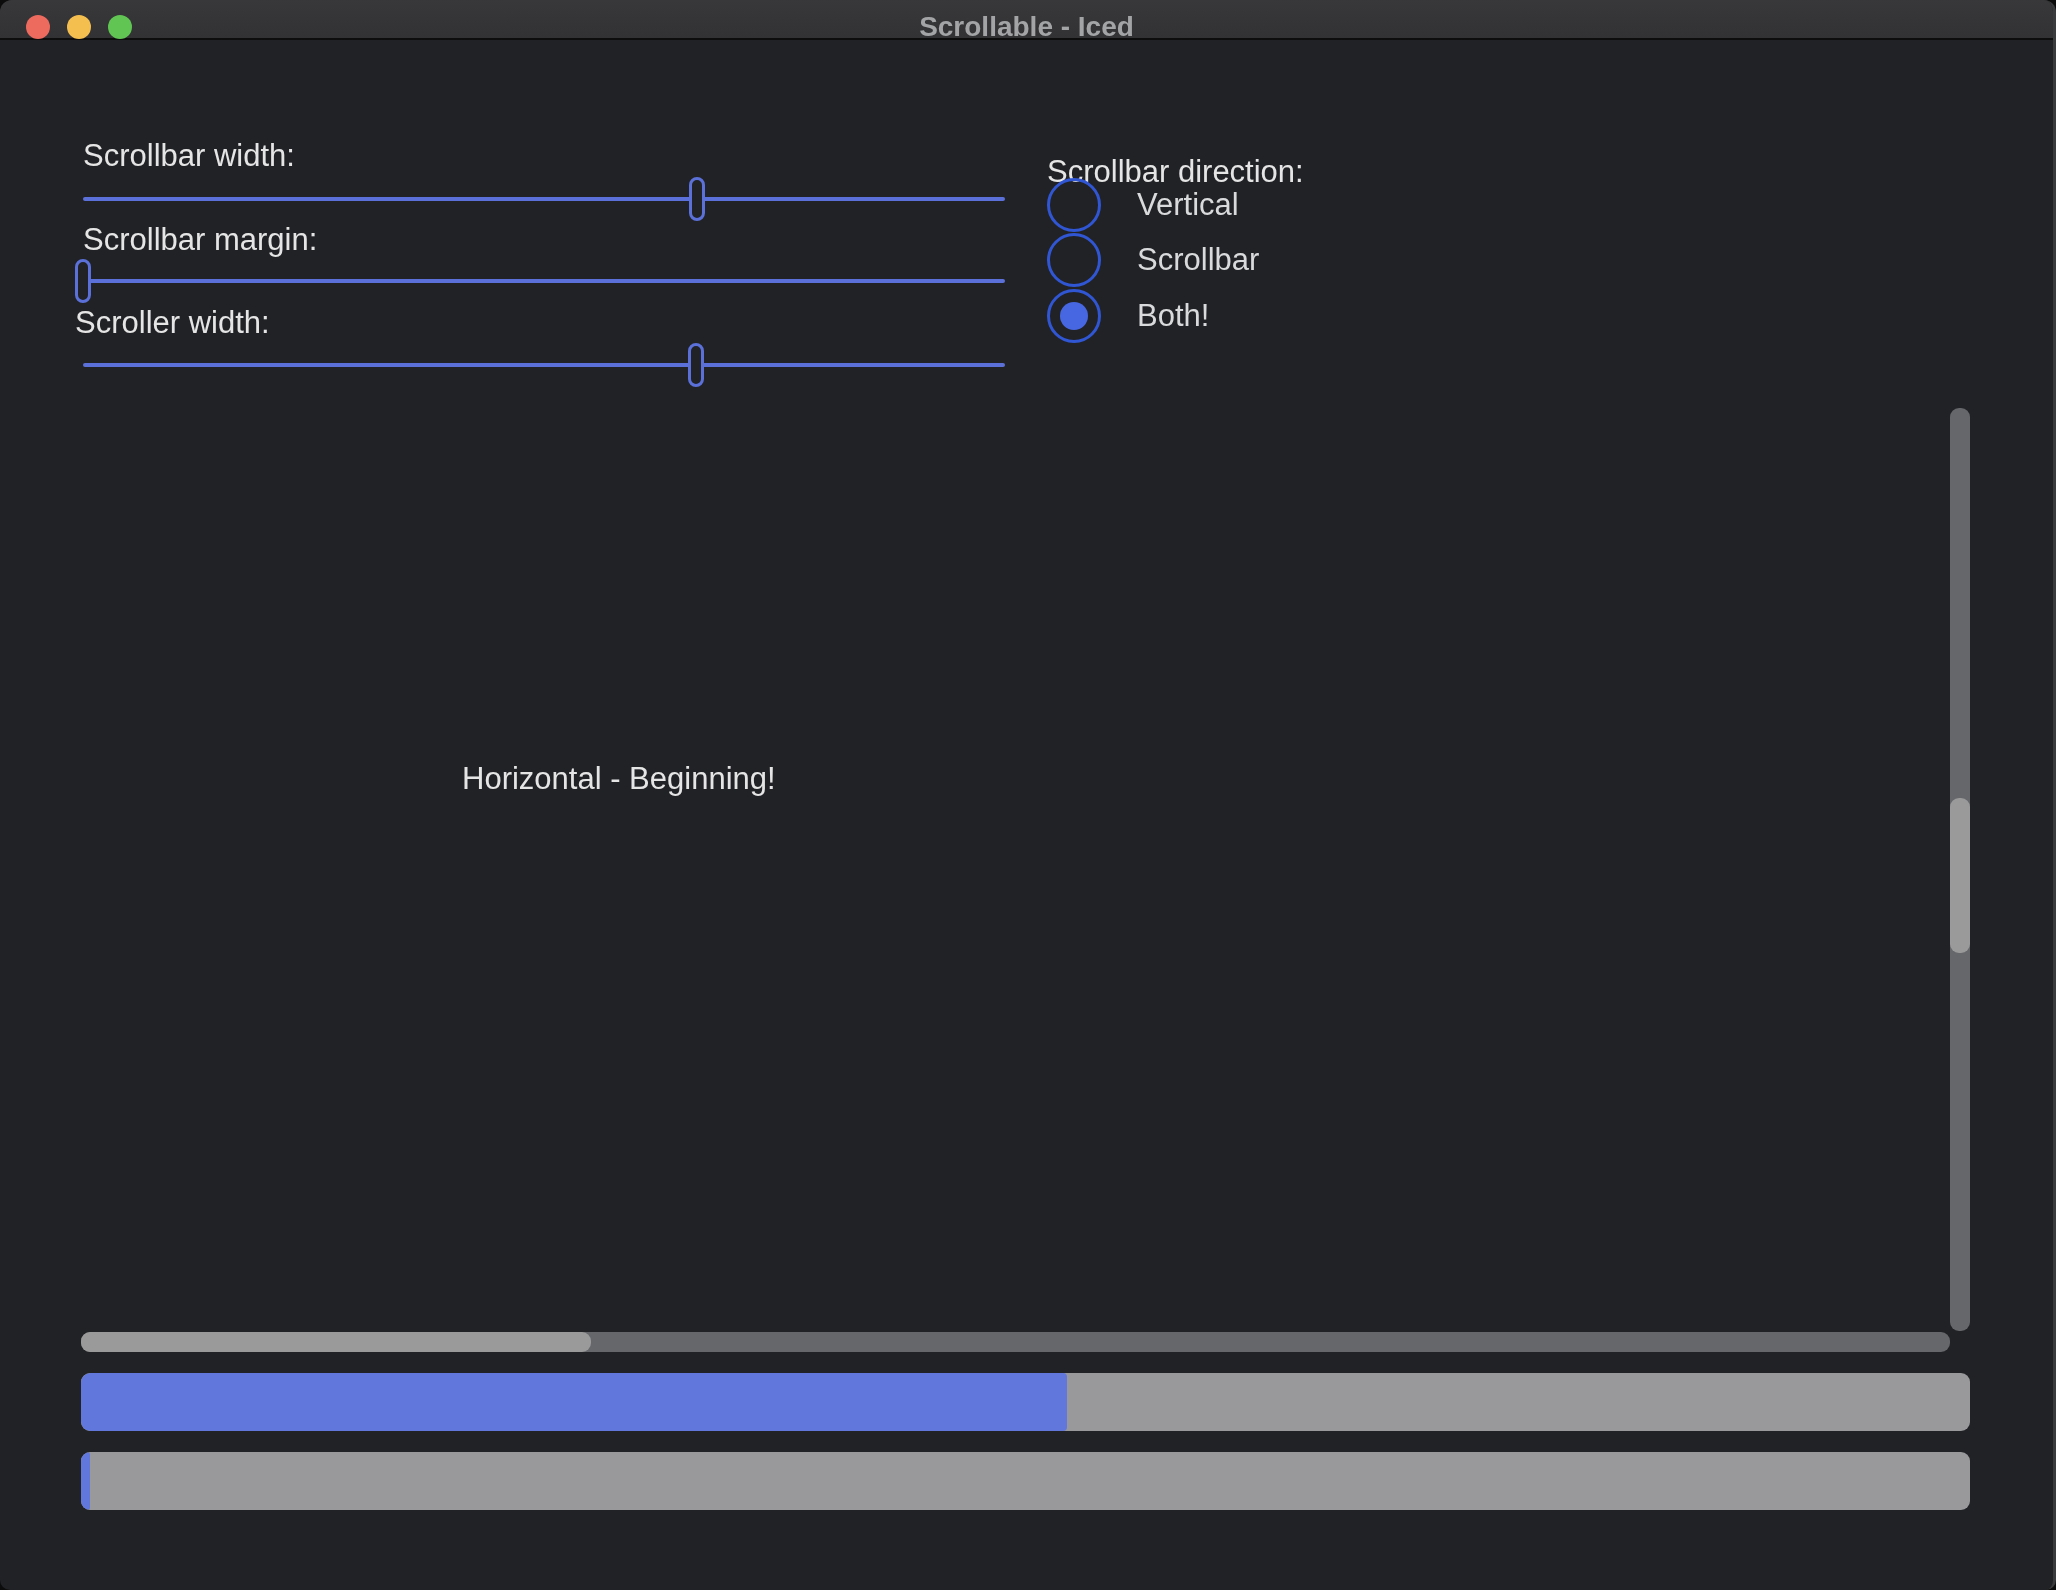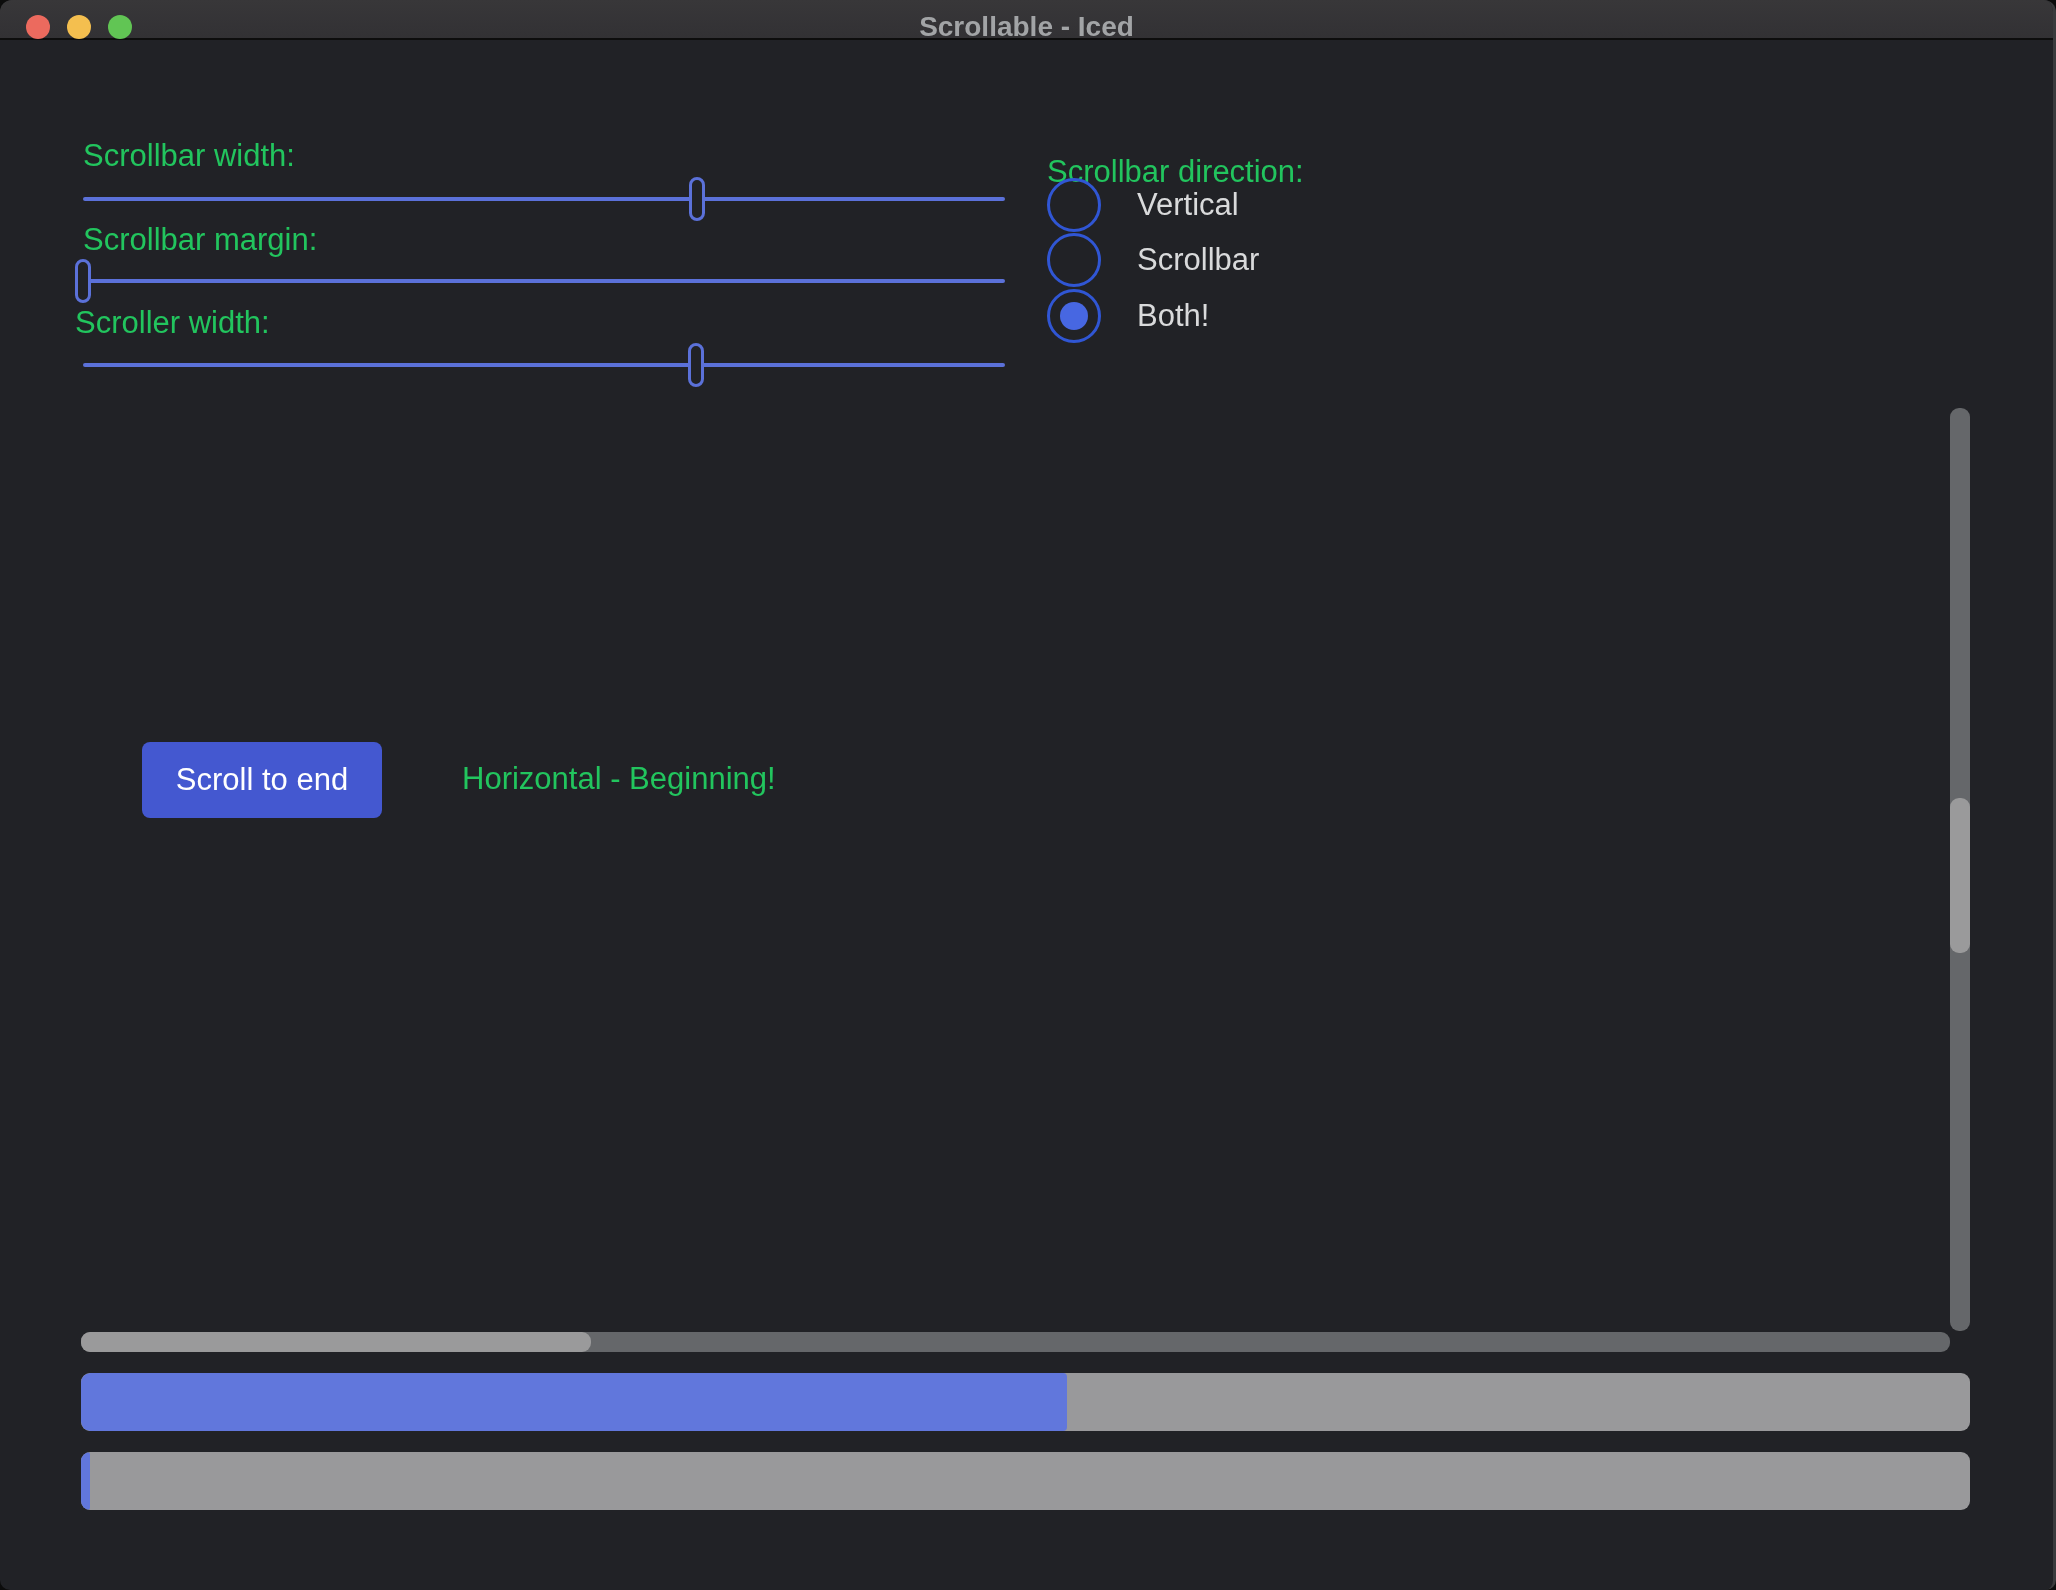--- a/index.html
+++ b/index.html
@@ -26,21 +26,21 @@
     color:#a2a4a6;font-size:28px;font-weight:700;
   }
   .lights{position:absolute;left:26px;top:15px;display:flex;gap:17px;}
   .light{width:24px;height:24px;border-radius:50%;}
   .light.red{background:#ec6a5e;}
   .light.yellow{background:#f4bf4f;}
   .light.green{background:#61c554;}
 
   
   .label{
-    position:absolute;color:#22c55e;font-size:31px;line-height:40px;white-space:nowrap;
+    position:absolute;color:#e5e5e5;font-size:31px;line-height:40px;white-space:nowrap;
   }
 
   
   .slider{
     position:absolute;left:83px;width:922px;height:44px;
   }
   .slider .track{
     position:absolute;left:0;right:0;top:50%;height:4px;margin-top:-2px;
     background:var(--accent,#5b71d9);border-radius:2px;
   }
@@ -160,21 +160,20 @@
     <div class="radio-label">Scrollbar</div>
   </div>
 
   <div class="radio-row" id="radio-row-2">
     <div class="radio-circle">
       <div class="radio-dot"></div>
     </div>
     <div class="radio-label">Both!</div>
   </div>
 
-  <button class="button">Scroll to end</button>
   <div class="label" id="status-text">Horizontal - Beginning!</div>
 
   <div class="v-scrollbar">
     <div class="v-thumb" style="top: 42.3%; height: 16.8%;"></div>
   </div>
 
   <div class="h-scrollbar">
     <div class="h-thumb" style="left: 0%; width: 27.3%;"></div>
   </div>
 

